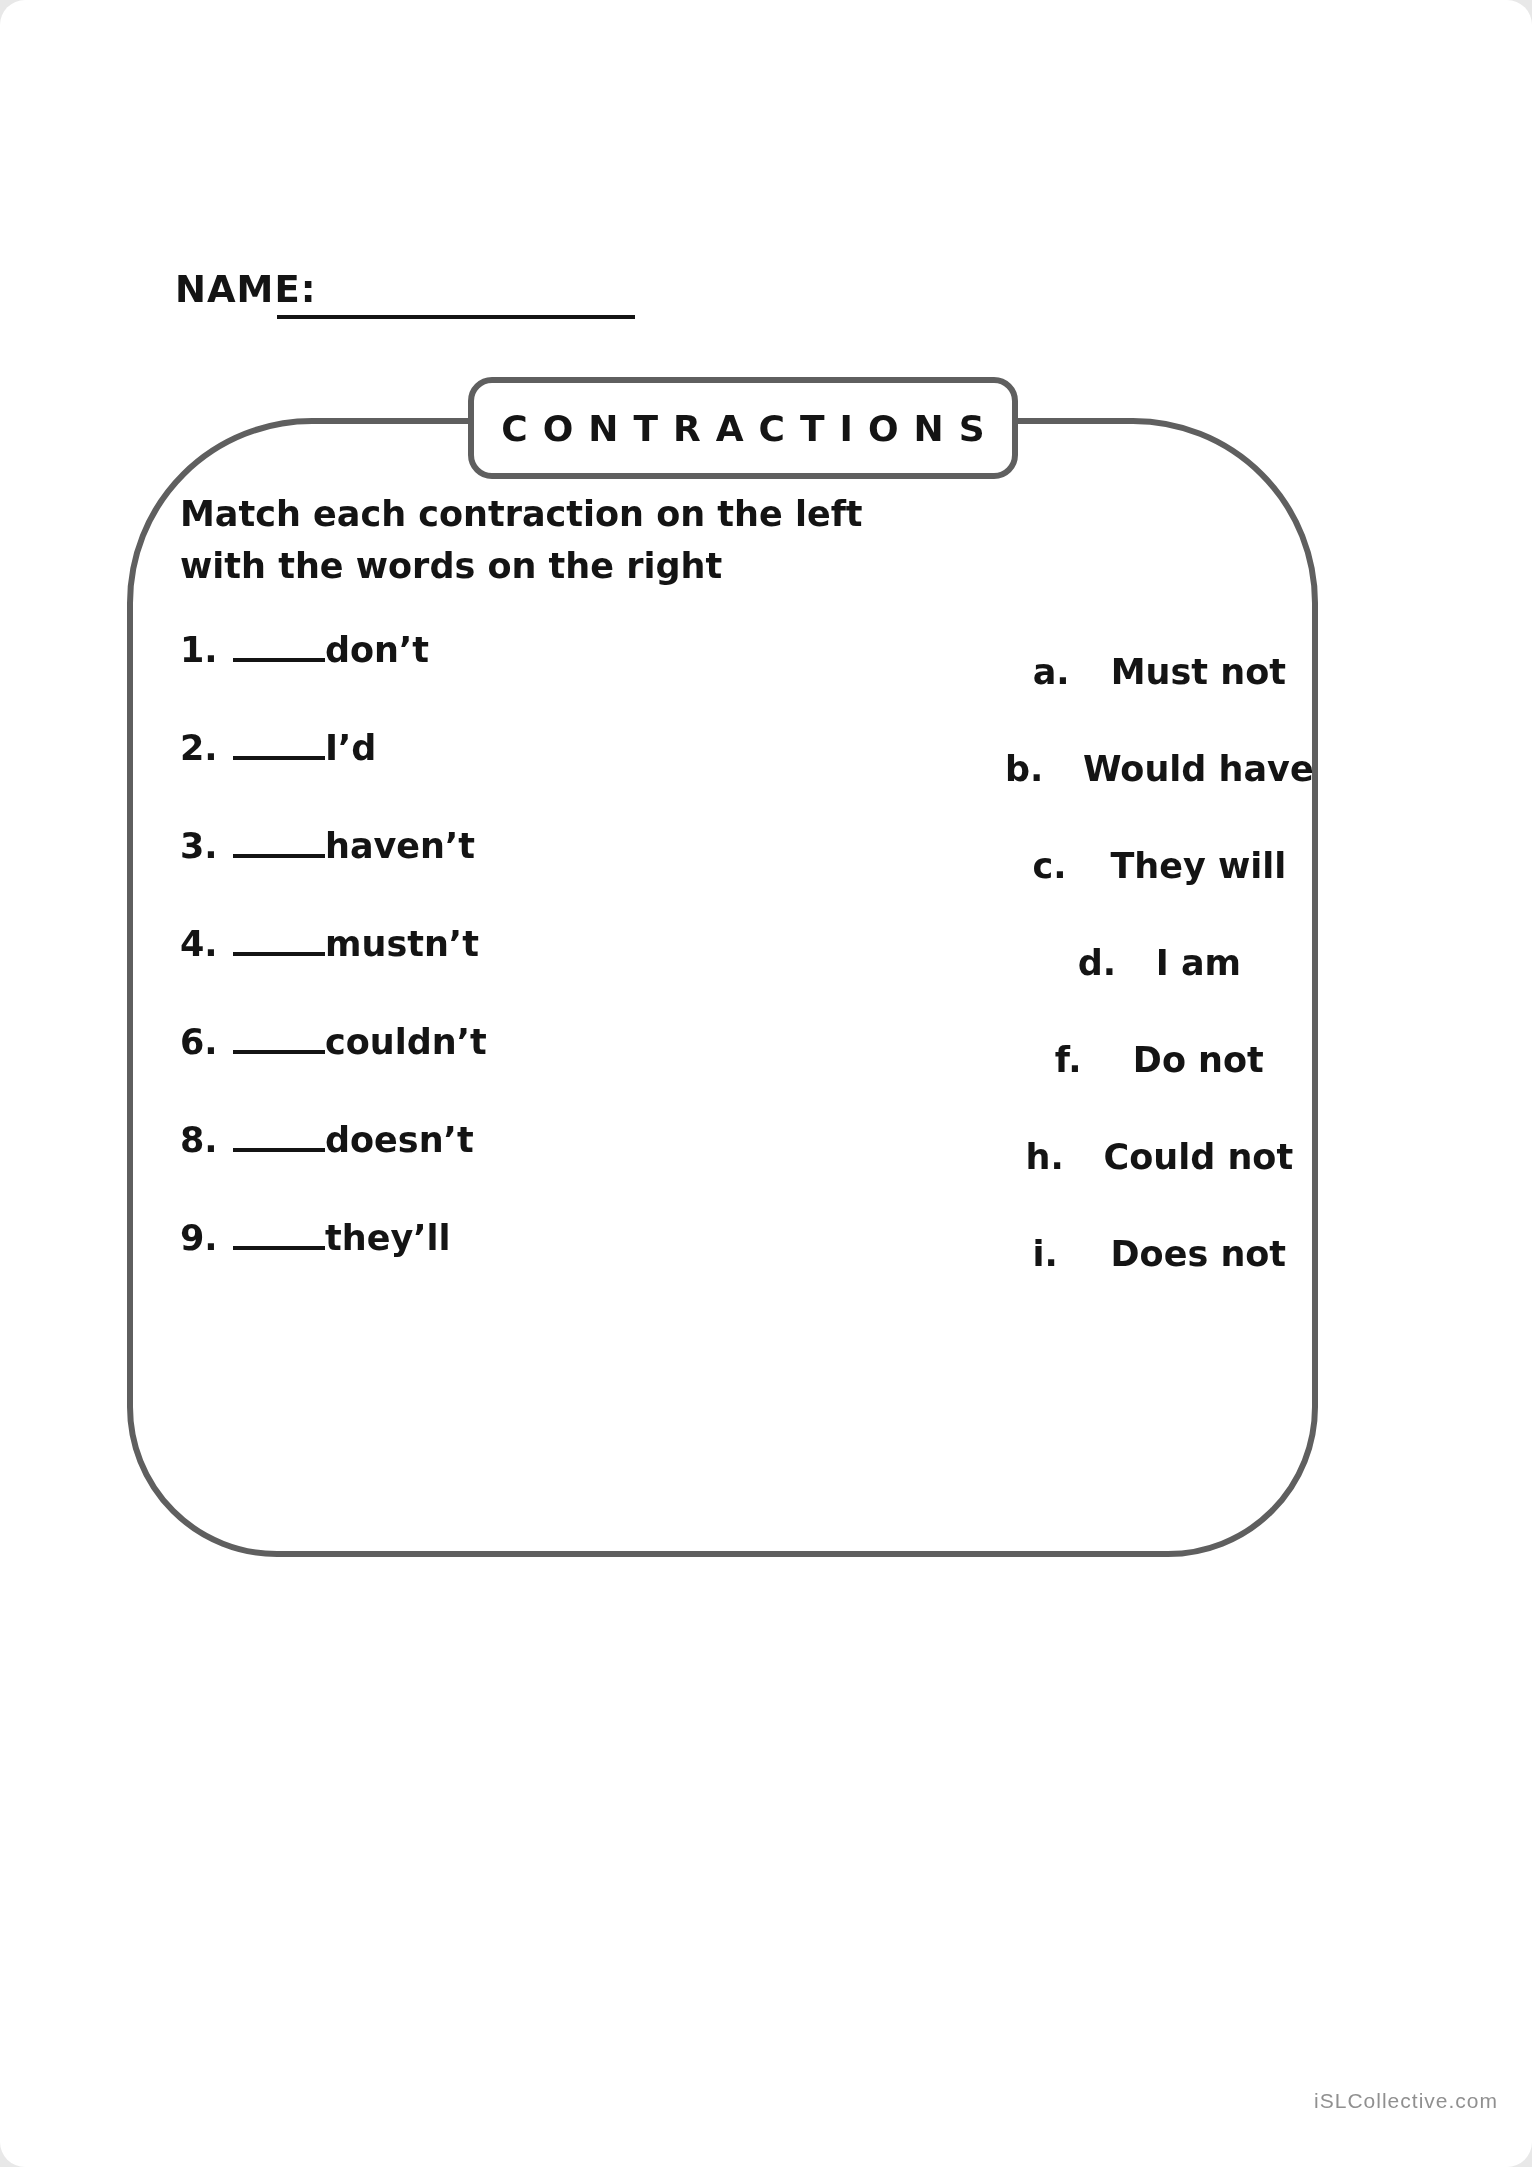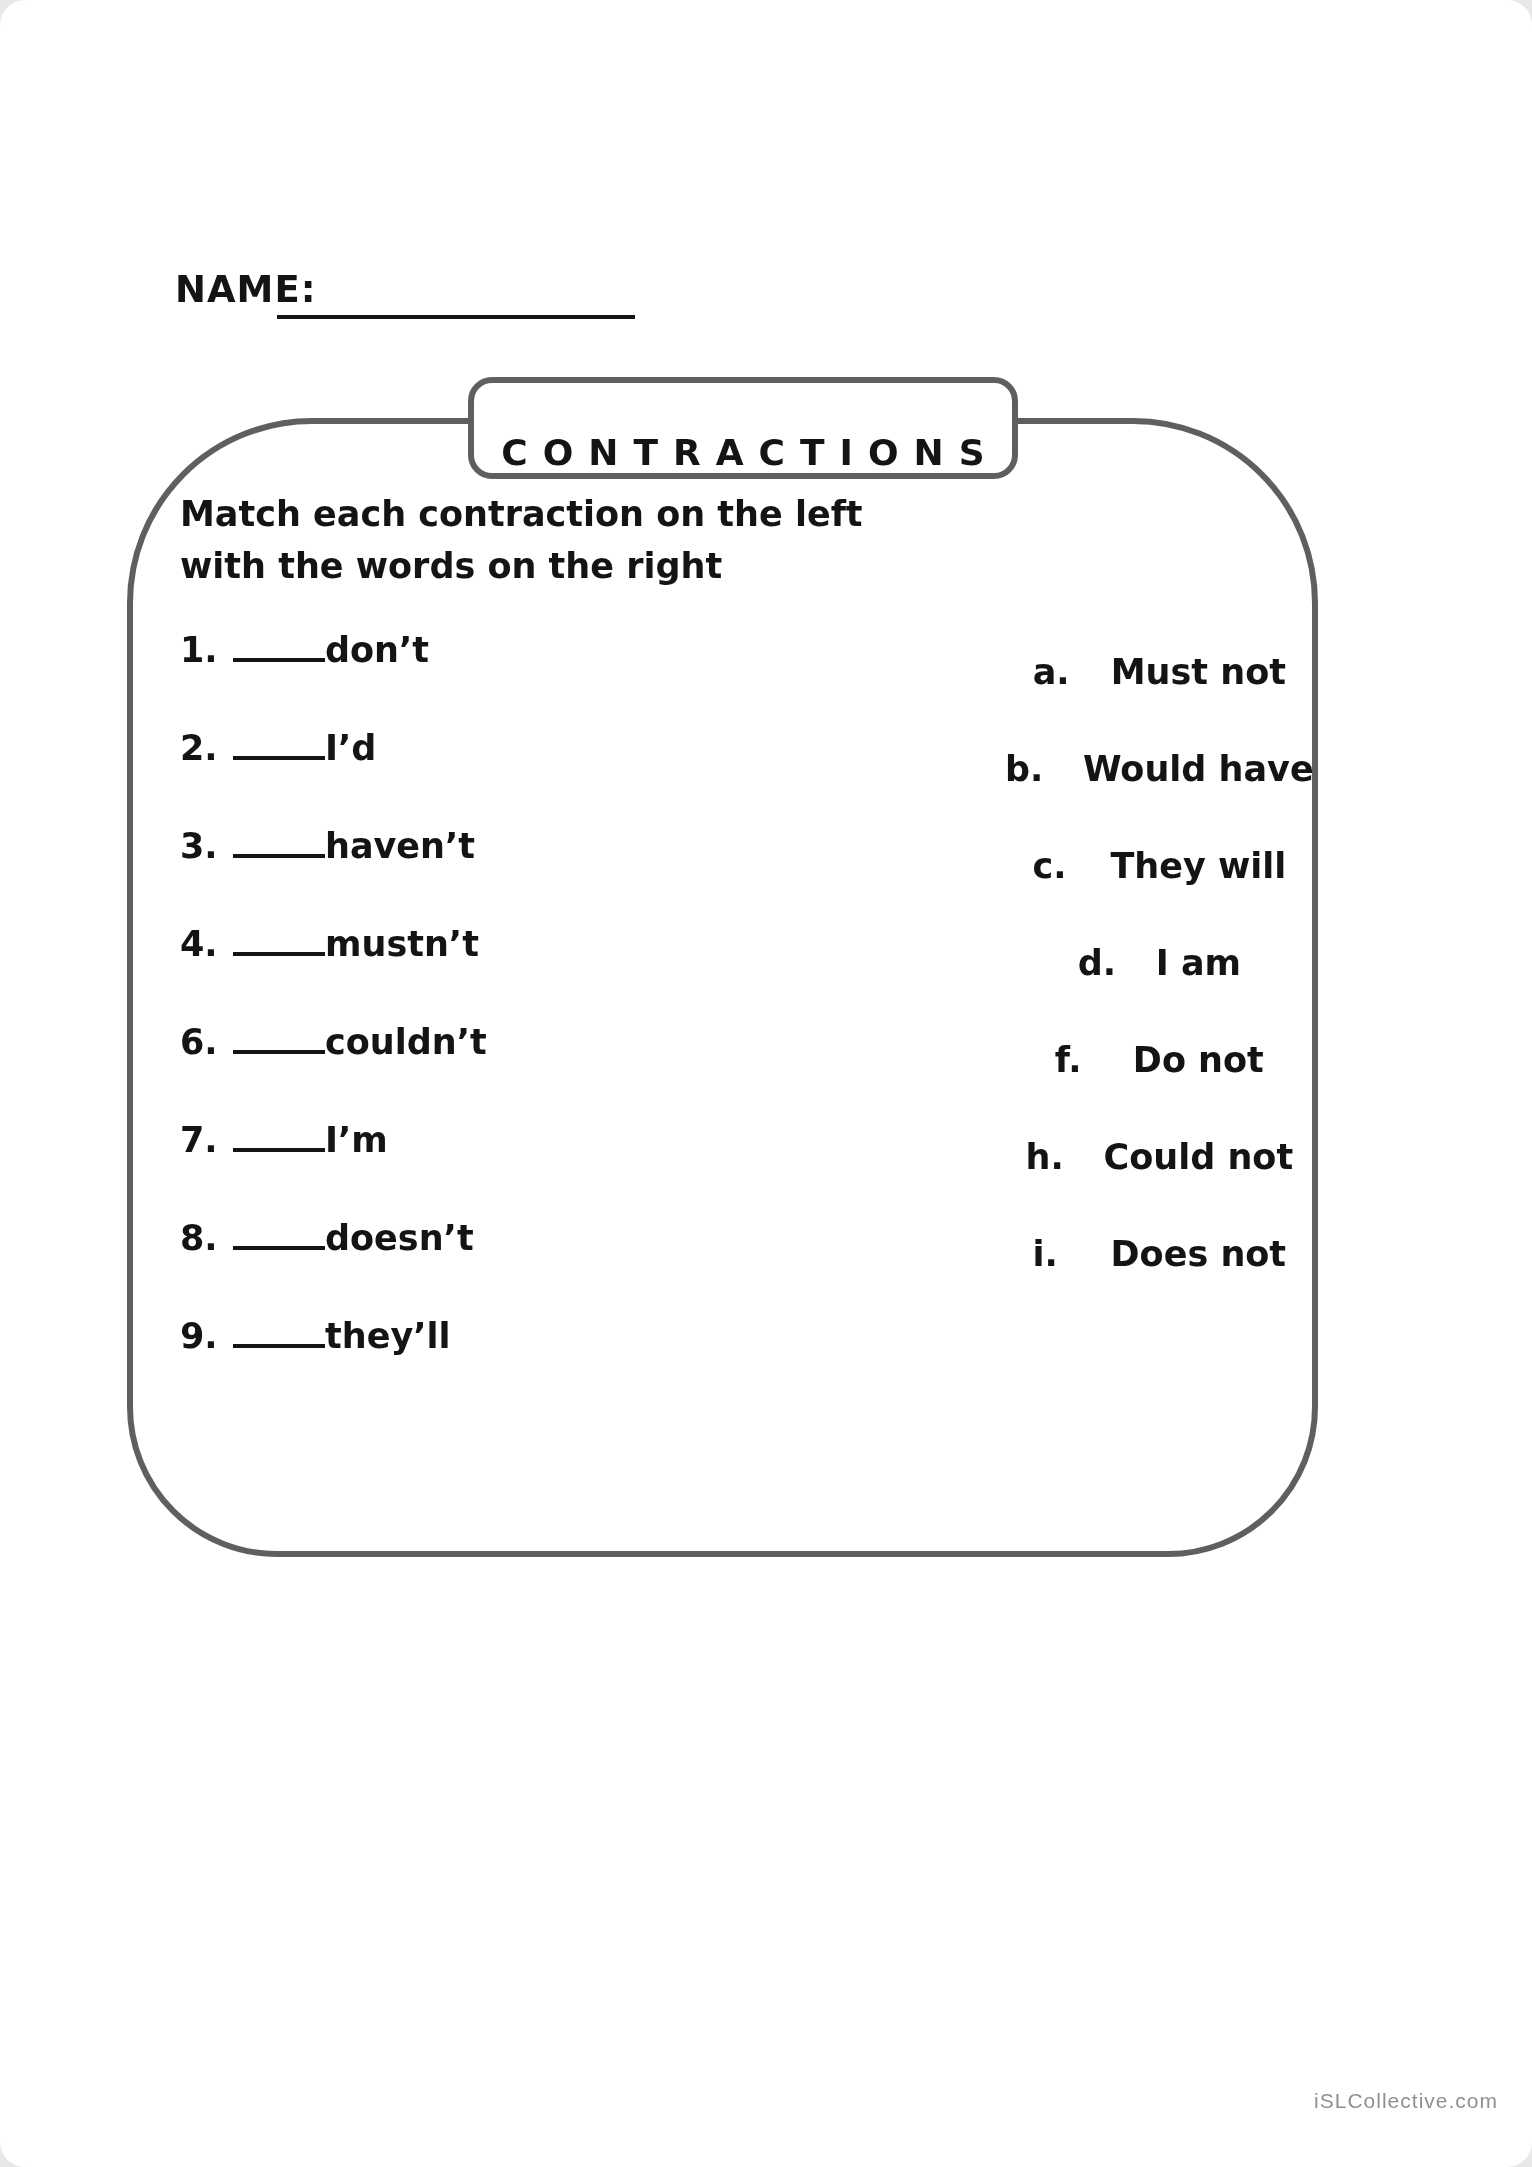--- a/index.html
+++ b/index.html
@@ -41,21 +41,21 @@
 
   
   .title-box{
     position:absolute;left:468px;top:377px;
     width:550px;height:102px;
     background:#ffffff;
     border:6px solid var(--border);
     border-radius:24px;
     box-sizing:border-box;
     z-index:2;
-    display:flex;align-items:flex-end;justify-content:center;
+    display:flex;align-items:center;justify-content:center;
   }
   .title-box span{
     font-size:36px;font-weight:700;letter-spacing:15px;text-indent:15px;
     white-space:nowrap;
   }
 
   .instructions{
     position:absolute;left:180px;top:488px;z-index:3;
     font-size:35px;font-weight:700;line-height:52px;
   }
@@ -113,21 +113,20 @@
     <span class="instr-line">Match each contraction on the left</span>
     <span class="instr-line">with the words on the right</span>
   </div>
 
   <div class="left-list" id="left-list">
       <div class="left-row"><span class="num">1.</span><span class="blank"></span><span class="word">don’t</span></div>
       <div class="left-row"><span class="num">2.</span><span class="blank"></span><span class="word">I’d</span></div>
       <div class="left-row"><span class="num">3.</span><span class="blank"></span><span class="word">haven’t</span></div>
       <div class="left-row"><span class="num">4.</span><span class="blank"></span><span class="word">mustn’t</span></div>
       <div class="left-row"><span class="num">6.</span><span class="blank"></span><span class="word">couldn’t</span></div>
-      <div class="left-row"><span class="num">7.</span><span class="blank"></span><span class="word">I’m</span></div>
       <div class="left-row"><span class="num">8.</span><span class="blank"></span><span class="word">doesn’t</span></div>
       <div class="left-row"><span class="num">9.</span><span class="blank"></span><span class="word">they’ll</span></div>
     </div>
 
   <div class="right-list" id="right-list">
       <div class="right-row"><span class="letter">a.</span><span class="text">Must not</span></div>
       <div class="right-row"><span class="letter">b.</span><span class="text">Would have</span></div>
       <div class="right-row"><span class="letter">c.</span><span class="text">They will</span></div>
       <div class="right-row"><span class="letter">d.</span><span class="text">I am</span></div>
       <div class="right-row"><span class="letter">f.</span><span class="text">Do not</span></div>

